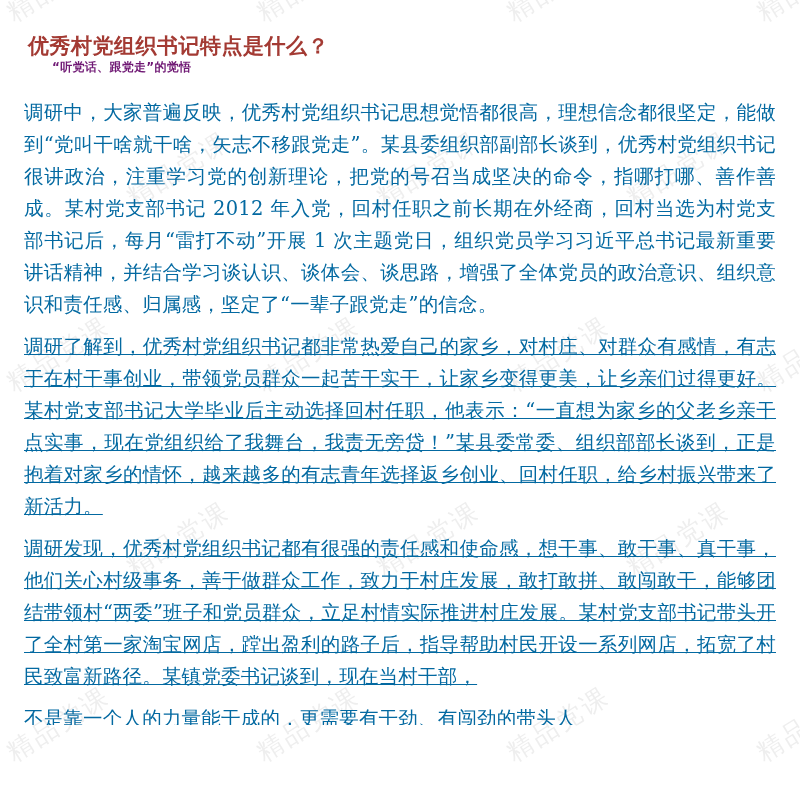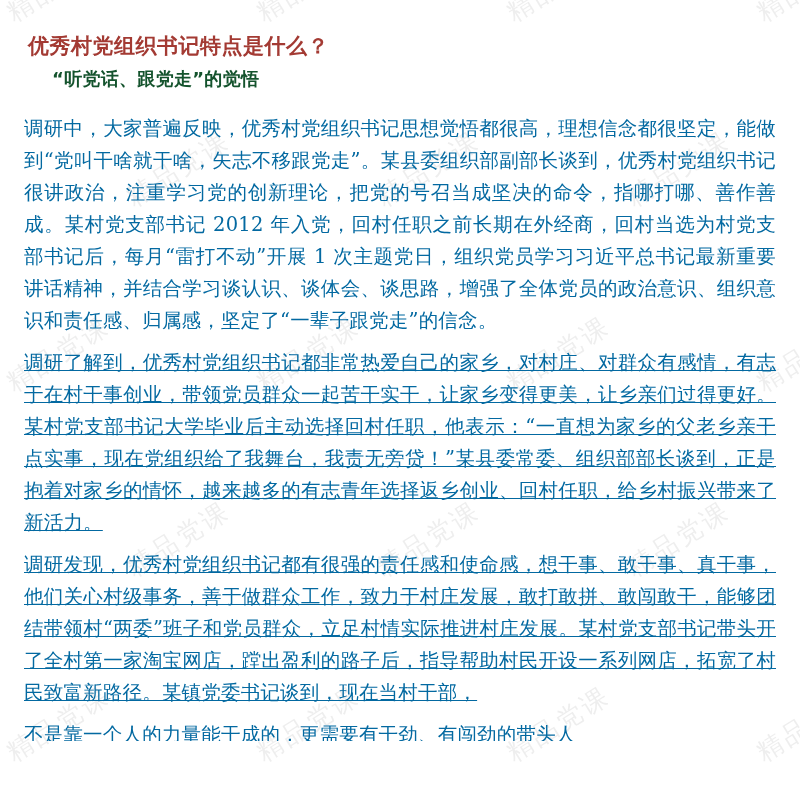--- a/index.html
+++ b/index.html
@@ -53,31 +53,31 @@
     padding-top: 34px;
   }
 
   
   .doc-title {
     color: #A33A33;
     font-family: "DejaVu Sans", "Liberation Sans", sans-serif;
     font-weight: bold;
     font-size: 21px;
     line-height: 1.2;
-    margin: 0 0 8px 4px;
+    margin: 0 0 0 4px;
     letter-spacing: 0.5px;
   }
 
   
   .sec-heading {
     font-family: "DejaVu Sans", "Liberation Sans", sans-serif;
     font-weight: bold;
-    font-size: 18px;
+    font-size: 12px;
     line-height: 1.35;
-    color: #14532d;
+    color: #701a75;
     margin: 0 0 4px 0;
     text-indent: 28px;
     letter-spacing: 0.3px;
   }
   .sec-heading.gap-before {
     margin-top: 22px;
   }
 
   
   .body-para {

